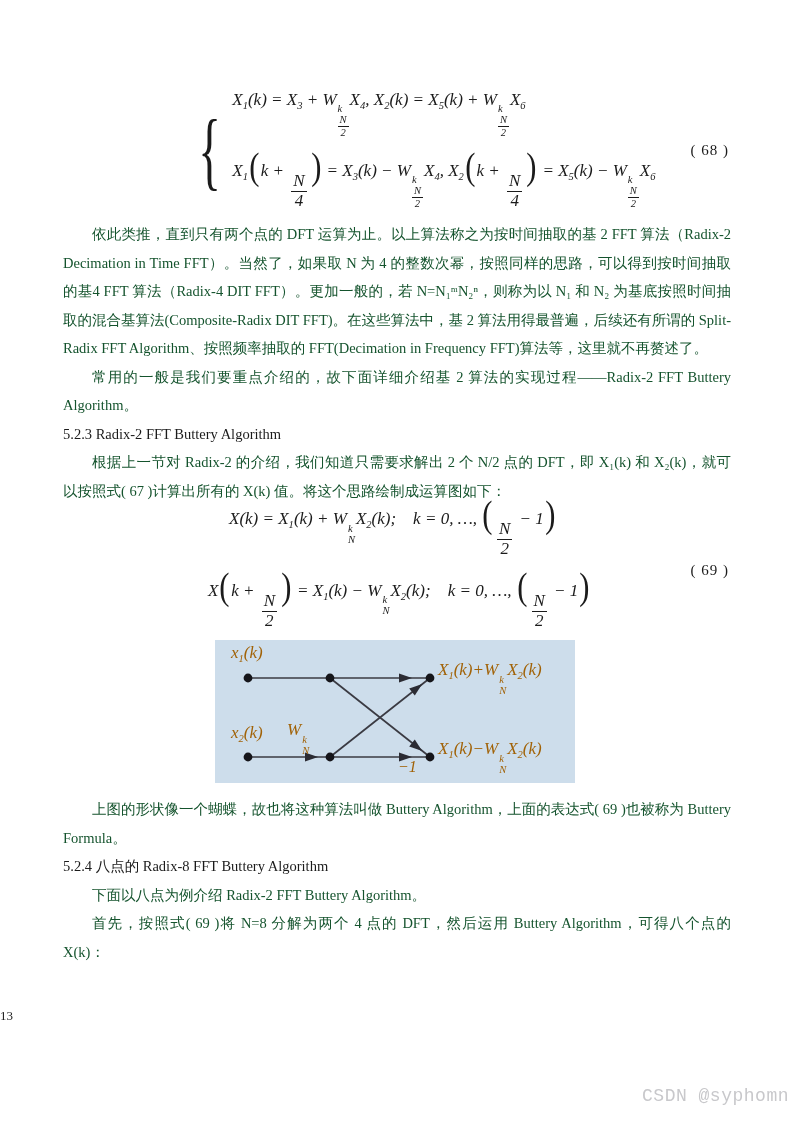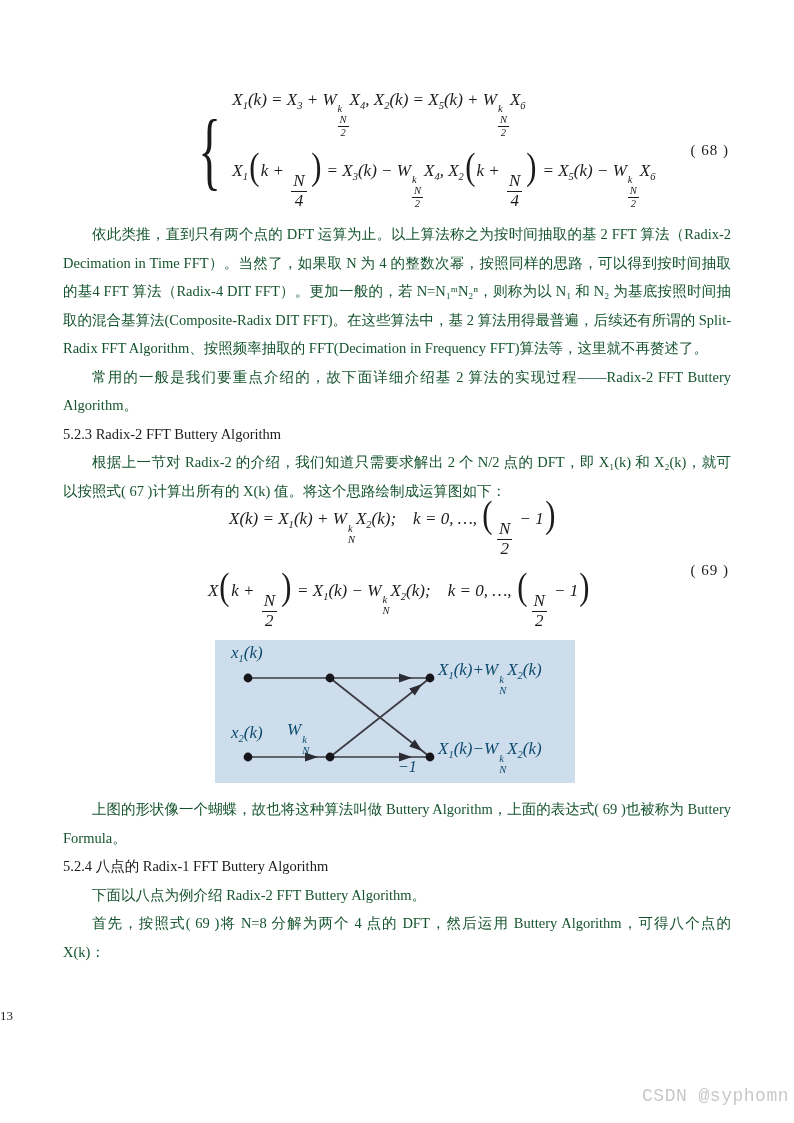--- a/index.html
+++ b/index.html
@@ -34,21 +34,21 @@
   .mfrac .num{border-bottom:1px solid currentColor;padding:0 2px;}
   .mfrac .den{padding:0 2px;}
   .mss .mfrac{vertical-align:0;margin:0;}
   .mbig{display:inline-block;font-size:225%;line-height:0;vertical-align:-0.08em;
         transform:scaleX(0.8);font-weight:300;font-style:normal;}
 
   
   .butterfly{position:relative;width:360px;height:143px;margin:10px 0 12px 152px;
              background:#cdddeb;}
   .butterfly svg{position:absolute;left:0;top:0;}
-  .dlabel{position:absolute;font-size:17px;font-style:italic;white-space:nowrap;color:#0c4a6e;}
+  .dlabel{position:absolute;font-size:17px;font-style:italic;white-space:nowrap;color:#a16207;}
   .dl-in1{left:16px;top:3px;}
   .dl-in2{left:16px;top:83px;}
   .dl-w{left:72px;top:80px;}
   .dl-m1{left:183px;top:118px;font-size:16px;font-style:normal;}
   .dl-out-top{left:223px;top:38px;transform:translateY(-50%);}
   .dl-out-bottom{left:223px;top:117px;transform:translateY(-50%);}
 
   
   .page-number{position:absolute;left:0;top:1008px;width:100%;text-align:left;
                font-size:13px;color:#222;}
@@ -166,21 +166,21 @@
             <span class="mss-sub">N</span>
           </span><span class="mi">X</span><span class="msub">2</span><span class="mi">(k)</span></span>
       <span class="dlabel dl-out-bottom"><span class="mi">X</span><span class="msub">1</span><span class="mi">(k)−W</span><span class="mss">
             <span class="mss-sup">k</span>
             <span class="mss-sub">N</span>
           </span><span class="mi">X</span><span class="msub">2</span><span class="mi">(k)</span></span>
     </div>
 
     <p class="body-text">上图的形状像一个蝴蝶，故也将这种算法叫做 Buttery Algorithm，上面的表达式( 69 )也被称为 Buttery Formula。</p>
 
-    <h3 class="section-heading">5.2.4 八点的 Radix-1 FFT Buttery Algorithm</h3>
+    <h3 class="section-heading">5.2.4 八点的 Radix-8 FFT Buttery Algorithm</h3>
 
     <p class="body-text">下面以八点为例介绍 Radix-2 FFT Buttery Algorithm。</p>
     <p class="body-text">首先，按照式( 69 )将 N=8 分解为两个 4 点的 DFT，然后运用 Buttery Algorithm，可得八个点的 X(k)：</p>
   </div>
 
   <div class="page-number">13</div>
   <div class="watermark">CSDN @syphomn</div>
 </div>
 
 </body></html>

